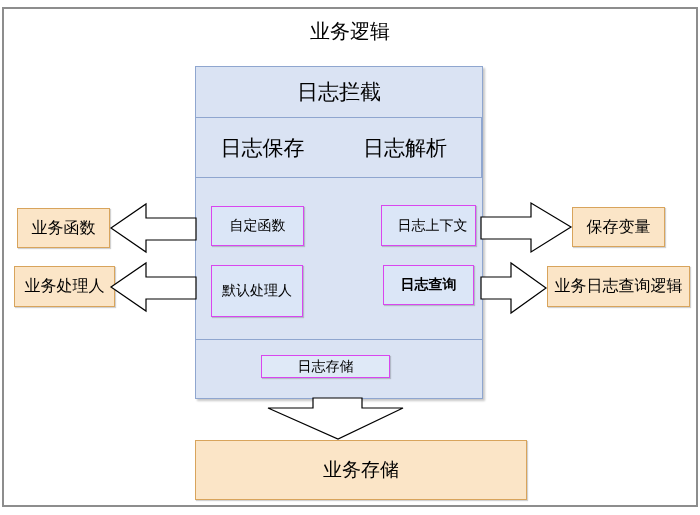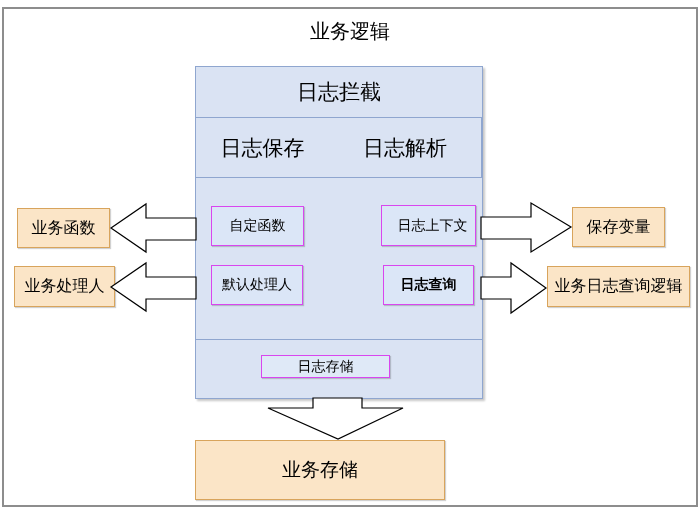--- a/index.html
+++ b/index.html
@@ -57,33 +57,33 @@
 
   <div class="container">
     <div class="c-header">日志拦截</div>
     <div class="c-row">
       <div class="c-cell save">日志保存</div>
       <div class="c-cell parse">日志解析</div>
     </div>
     <div class="c-middle">
       <div class="bluebox" style="left:15px;top:28px;width:93px;height:40px;">自定函数</div>
       <div class="bluebox" style="left:185px;top:27px;width:95px;height:41px;padding-left:8px;">日志上下文</div>
-      <div class="bluebox" style="left:15px;top:87px;width:92px;height:40px;">默认处理人</div>
+      <div class="bluebox" style="left:15px;top:87px;width:92px;height:52px;">默认处理人</div>
       <div class="bluebox" style="left:187px;top:87px;width:91px;height:40px;font-weight:bold;">日志查询</div>
     </div>
     <div class="c-bottom">
       <div class="bluebox" style="left:65px;top:15px;width:129px;height:23px;background:#dfe9f7;">日志存储</div>
     </div>
   </div>
 
   <div class="orangebox" style="left:17px;top:208px;width:93px;height:40px;">业务函数</div>
   <div class="orangebox" style="left:14px;top:266px;width:101px;height:41px;">业务处理人</div>
   <div class="orangebox" style="left:572px;top:207px;width:93px;height:40px;">保存变量</div>
   <div class="orangebox" style="left:547px;top:266px;width:143px;height:41px;">业务日志查询逻辑</div>
-  <div class="orangebox" style="left:195px;top:440px;width:250px;height:60px;font-size:19px;">业务存储</div>
+  <div class="orangebox" style="left:195px;top:440px;width:332px;height:60px;font-size:19px;">业务存储</div>
 
   <svg class="arrows" viewBox="0 0 700 515" xmlns="http://www.w3.org/2000/svg">
     <polygon points="196,218 146,218 146,204 111,228 146,252 146,240 196,240" fill="#ffffff" stroke="#000000" stroke-width="1.2"></polygon>
     <polygon points="196,277 146,277 146,263 111,287 146,311 146,299 196,299" fill="#ffffff" stroke="#000000" stroke-width="1.2"></polygon>
     <polygon points="481,217 531,217 531,203 571,227 531,252 531,239 481,239" fill="#ffffff" stroke="#000000" stroke-width="1.2"></polygon>
     <polygon points="481,277 511,277 511,263 546,288 511,313 511,299 481,299" fill="#ffffff" stroke="#000000" stroke-width="1.2"></polygon>
     <polygon points="313,398 362,398 362,408 403,408 338,439 268,408 313,408" fill="#ffffff" stroke="#000000" stroke-width="1.2"></polygon>
   </svg>
 
 </div>

